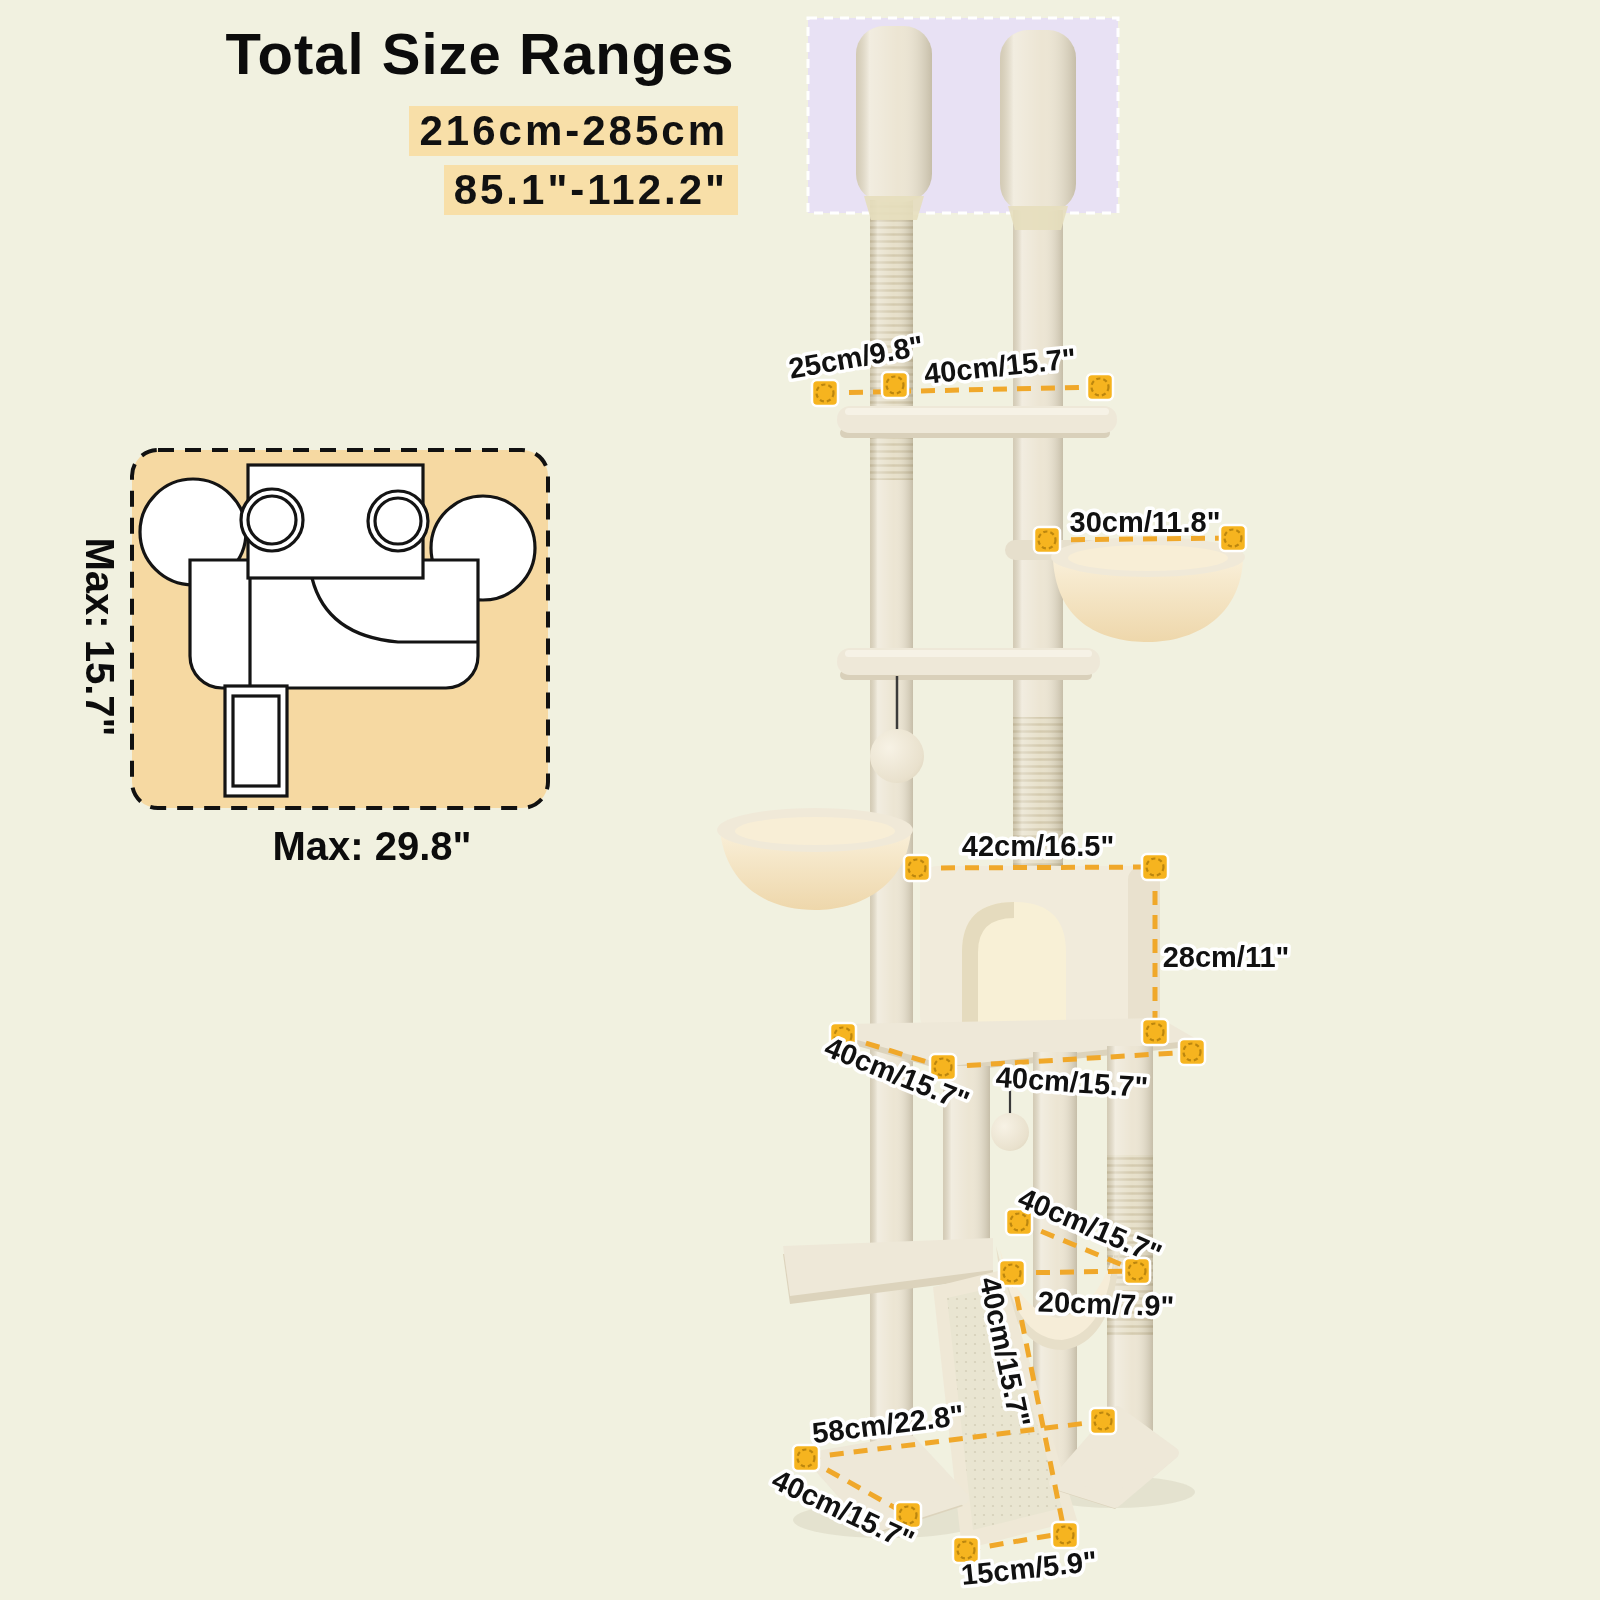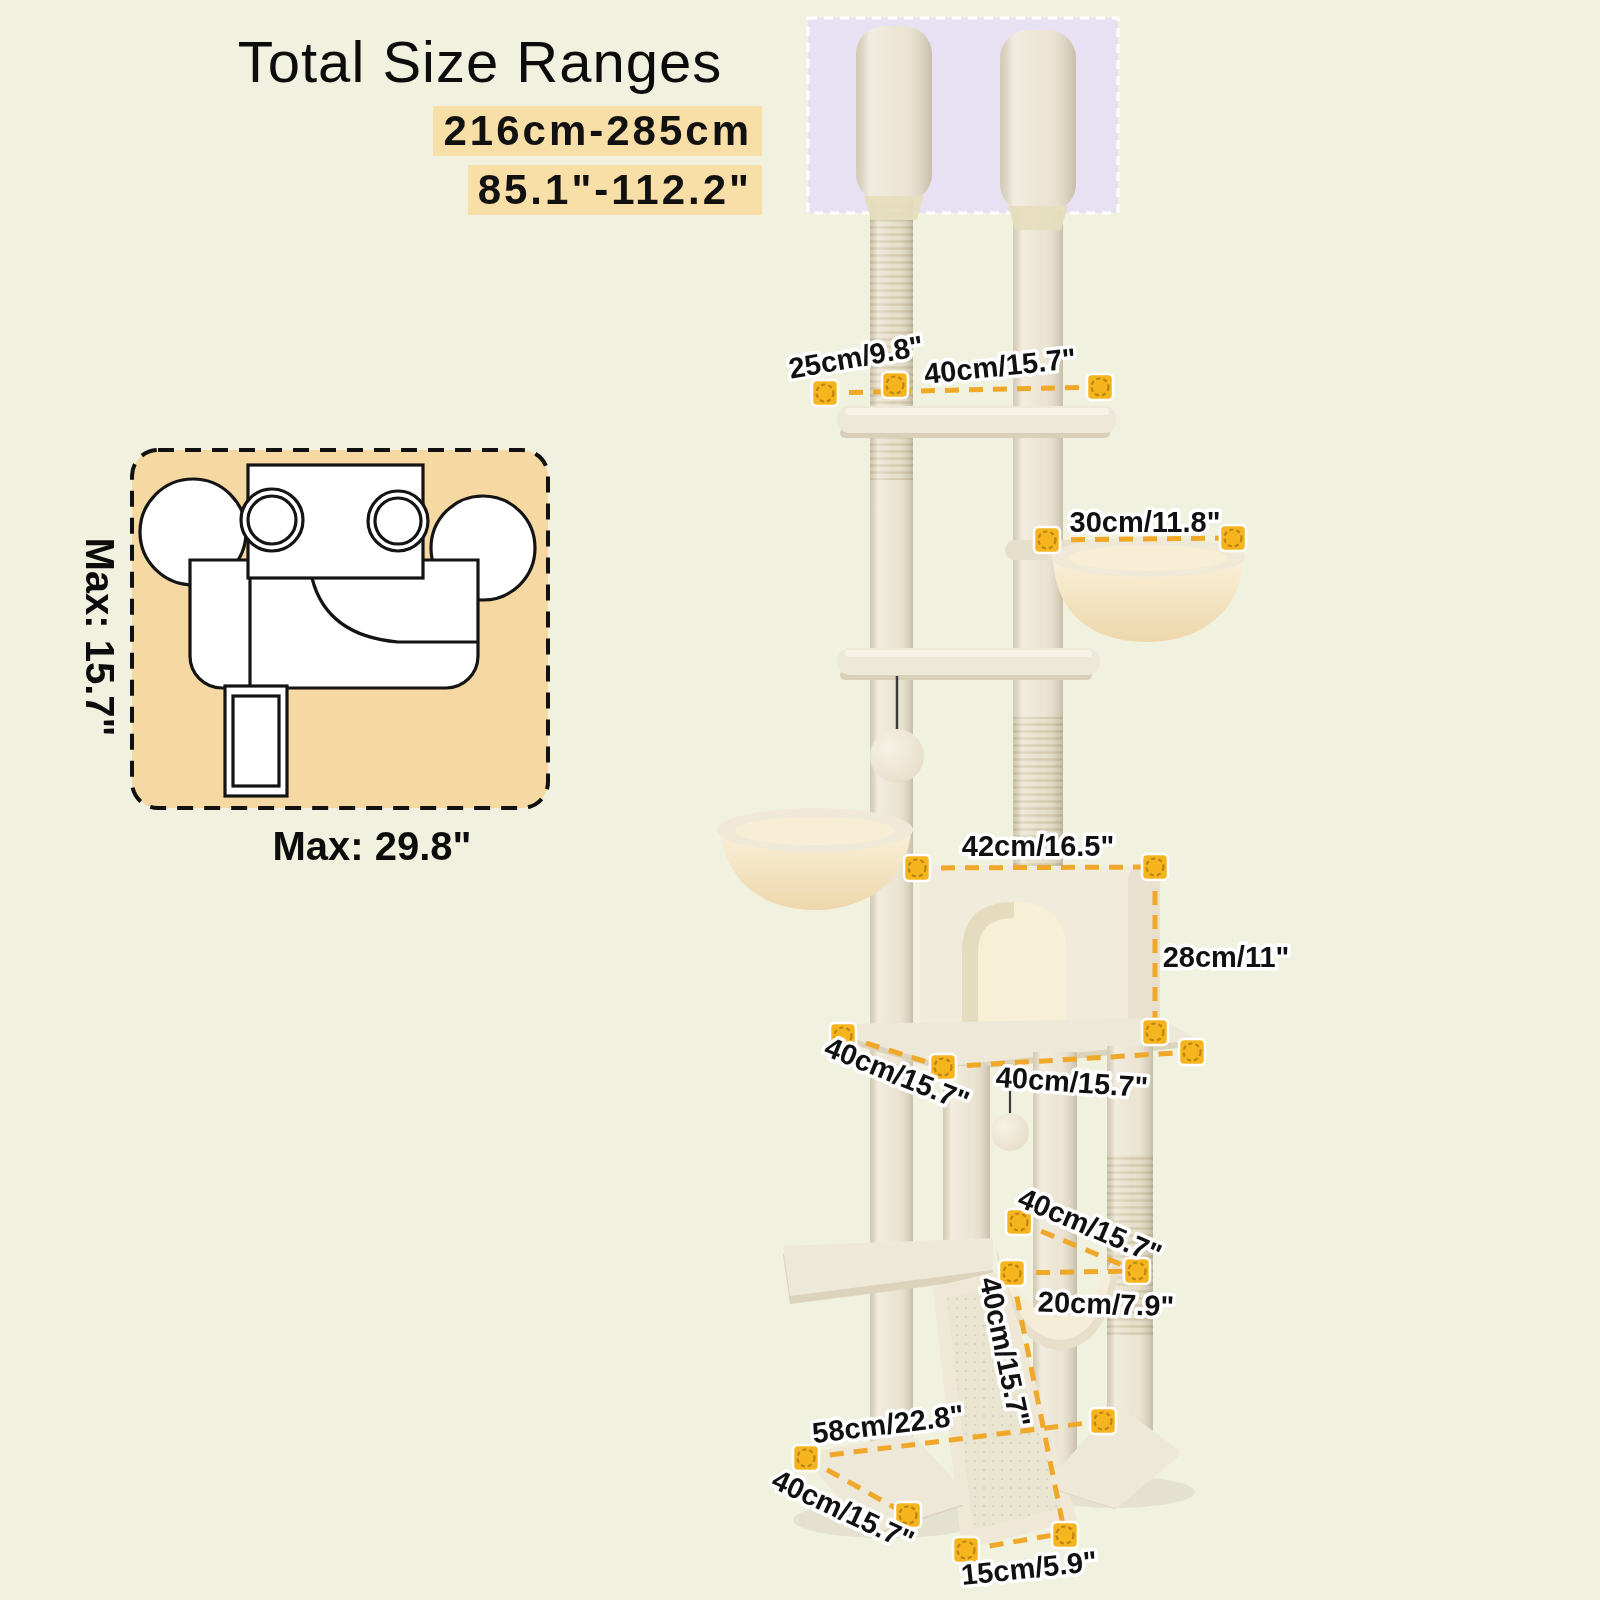--- a/index.html
+++ b/index.html
@@ -1,21 +1,21 @@
 <!DOCTYPE html>
 <html><head>
 <meta charset="utf-8">
 <style>
   html,body{margin:0;padding:0;}
   .canvas{position:relative;width:1600px;height:1600px;background:#f1f1e0;overflow:hidden;
           font-family:"Liberation Sans",sans-serif;}
   
-  .title{position:absolute;left:160px;top:28px;width:640px;text-align:center;
-         font-size:58px;font-weight:normal;color:#0c0c0c;letter-spacing:1px;}
-  .ranges{position:absolute;left:312px;top:106px;width:450px;text-align:right;line-height:50px;}
+  .title{position:absolute;left:160px;top:20px;width:640px;text-align:center;
+         font-size:58px;font-weight:bold;color:#0c0c0c;letter-spacing:1px;}
+  .ranges{position:absolute;left:288px;top:106px;width:450px;text-align:right;line-height:50px;}
   .ranges .hl{display:inline-block;background:#f8dfa8;color:#111;font-size:42px;font-weight:bold;
               letter-spacing:3px;padding:0 10px;margin-bottom:2px;}
   
   .fp-depth{position:absolute;left:-43px;top:612px;width:280px;height:50px;text-align:center;
             font-size:40px;font-weight:bold;color:#0c0c0c;transform:rotate(90deg);}
   .fp-width{position:absolute;left:232px;top:824px;width:280px;text-align:center;
             font-size:40px;font-weight:bold;color:#0c0c0c;}
   
   svg.gfx{position:absolute;left:0;top:0;}
   text.dim{font-family:"Liberation Sans",sans-serif;font-weight:bold;font-size:29px;

